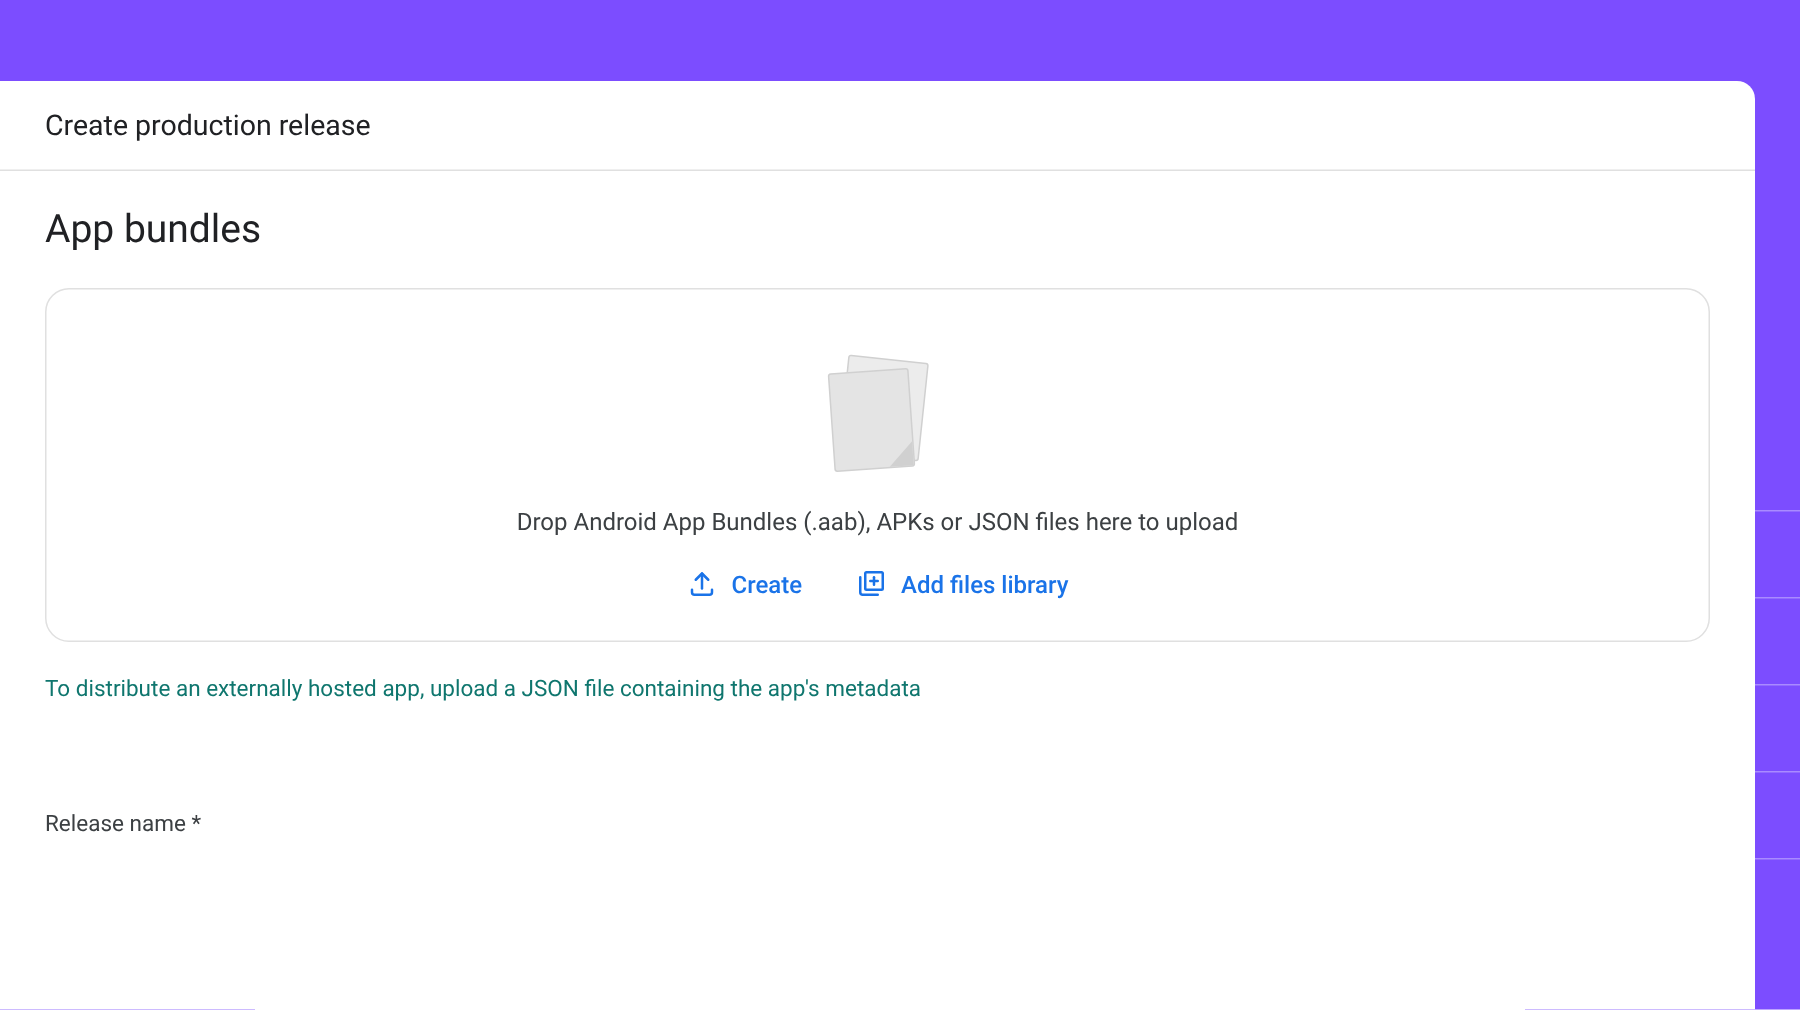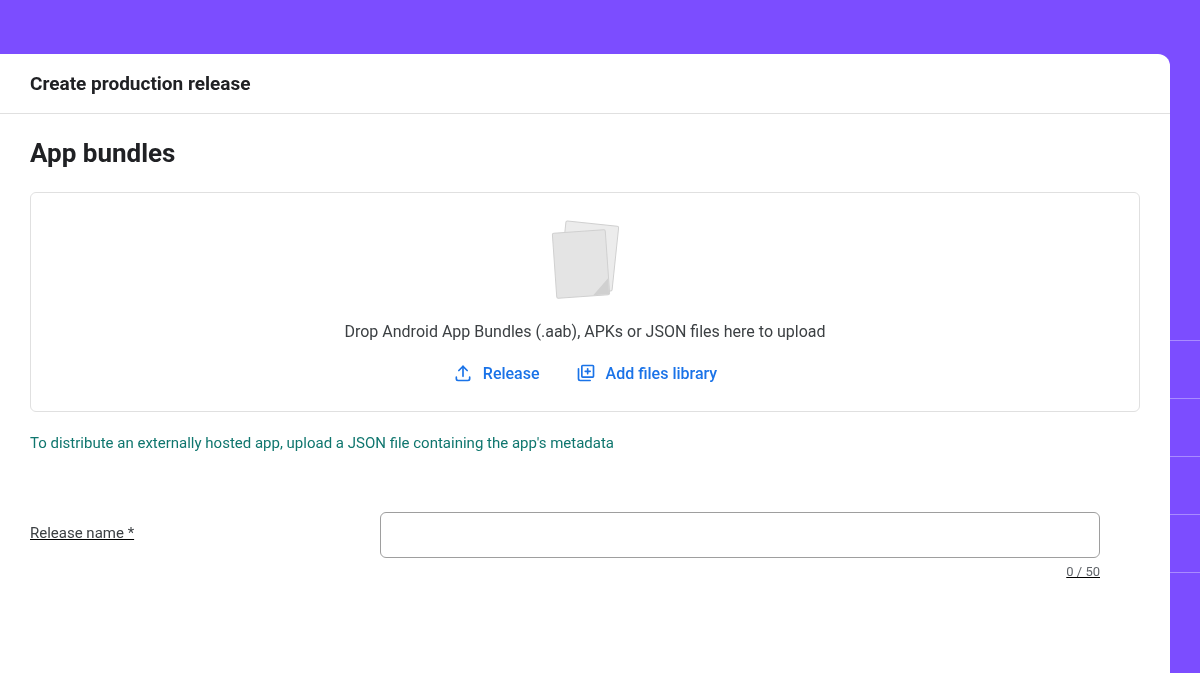--- a/index.html
+++ b/index.html
@@ -24,36 +24,36 @@
       background: #ffffff;
       border-top-right-radius: 12px;
       overflow: hidden;
     }
     .page-header {
       padding: 18px 30px;
       border-bottom: 1px solid #e0e0e0;
     }
     .page-header h1 {
       font-size: 19px;
-      font-weight: 700;
+      font-weight: 400;
       color: #202124;
     }
     .content {
       padding: 24px 30px;
     }
     .section-title {
       font-size: 26px;
-      font-weight: 700;
+      font-weight: 400;
       color: #202124;
       margin-bottom: 24px;
     }
     .dropzone {
       border: 1px solid #e0e0e0;
-      border-radius: 6px;
-      padding: 32px 20px 28px 20px;
+      border-radius: 16px;
+      padding: 48px 20px 28px 20px;
       text-align: center;
     }
     .paper-icon {
       display: inline-block;
       width: 70px;
       height: 75px;
       position: relative;
       margin-bottom: 18px;
     }
     .paper-icon .sheet {
@@ -113,24 +113,23 @@
       height: 20px;
     }
     .helper-text {
       font-size: 15px;
       color: #0f766e;
       margin-top: 22px;
       margin-bottom: 60px;
     }
     .form-row {
       display: flex;
-      align-items: flex-start;
+      align-items: flex-end;
       gap: 20px;
       margin-top: 30px;
-      text-decoration: underline;
     }
     .form-label {
       width: 330px;
       font-size: 15px;
       color: #3c4043;
       padding-top: 12px;
     }
     .form-field {
       flex: 1;
       max-width: 720px;
@@ -181,45 +180,41 @@
           <div class="sheet front"></div>
         </div>
         <div class="drop-text">Drop Android App Bundles (.aab), APKs or JSON files here to upload</div>
         <div class="drop-actions">
           <a class="action-link">
             <svg viewBox="0 0 24 24" fill="none" stroke="#1a73e8" stroke-width="2" stroke-linecap="round" stroke-linejoin="round">
               <path d="M4 17v2a2 2 0 0 0 2 2h12a2 2 0 0 0 2-2v-2"></path>
               <polyline points="7 9 12 4 17 9"></polyline>
               <line x1="12" y1="4" x2="12" y2="16"></line>
             </svg>
-            <span>Release</span>
+            <span>Create</span>
           </a>
           <a class="action-link">
             <svg viewBox="0 0 24 24" fill="none" stroke="#1a73e8" stroke-width="2" stroke-linecap="round" stroke-linejoin="round">
               <rect x="7" y="3" width="14" height="14" rx="1"></rect>
               <path d="M3 7v12a2 2 0 0 0 2 2h12"></path>
               <line x1="14" y1="7" x2="14" y2="13"></line>
               <line x1="11" y1="10" x2="17" y2="10"></line>
             </svg>
             <span>Add files library</span>
           </a>
         </div>
       </div>
 
       <div class="helper-text">To distribute an externally hosted app, upload a JSON file containing the app's metadata</div>
     </div>
 
     <div>
 
       <div class="form-row">
         <div class="form-label">Release name  *</div>
-        <div class="form-field">
-          <input type="text" class="text-input" value="" style="">
-          <div class="char-count">0 / 50</div>
-        </div>
       </div>
     </div>
   </div>
 </div>
 
 <div class="side-tabs">
   <div class="side-tab"></div>
   <div class="side-tab"></div>
   <div class="side-tab"></div>
   <div class="side-tab"></div>

